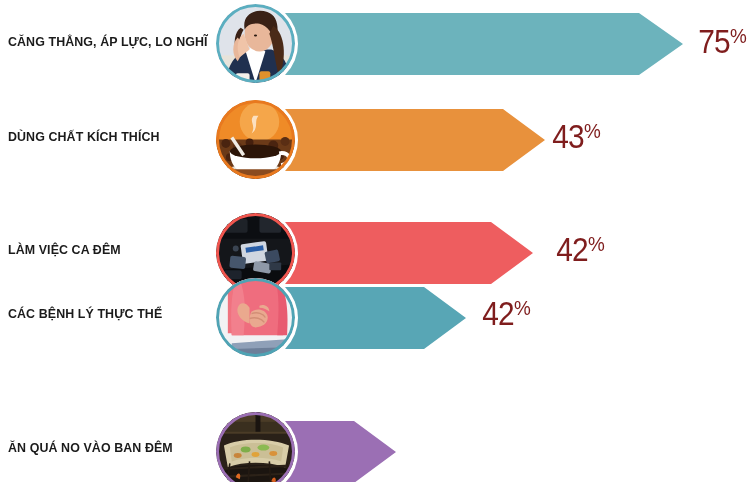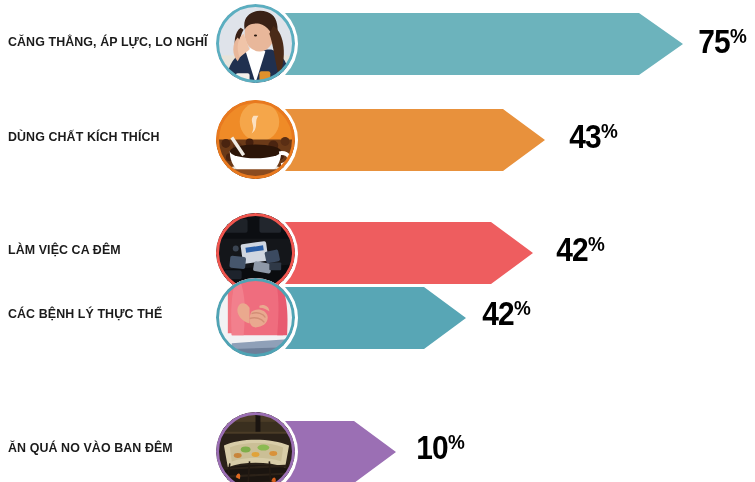--- a/index.html
+++ b/index.html
@@ -82,22 +82,22 @@
   
   .bar {
     position: absolute;
     z-index: 1;
   }
   .bar svg { display: block; width: 100%; height: 100%; }
 
   
   .pct {
     position: absolute;
-    color: #000000;
-    font-weight: bold;
+    color: #7f1d1d;
+    font-weight: normal;
     font-family: "Liberation Sans", sans-serif;
     white-space: nowrap;
     line-height: 1;
     z-index: 5;
   }
   .pct .num {
     font-size: 34px;
     letter-spacing: -1px;
     transform: scaleX(0.88);
     display: inline-block;
@@ -185,21 +185,21 @@
           <path d="M14 52 C14 48 66 48 66 52 C66 68 56 76 40 76 C24 76 14 68 14 52 Z" fill="#ffffff"></path>
           <ellipse cx="40" cy="52" rx="26" ry="7" fill="#2c1508"></ellipse>
           <path d="M64 54 C76 52 78 64 66 66" fill="none" stroke="#ffffff" stroke-width="4"></path>
           <path d="M16 38 L28 56" stroke="#f0ece5" stroke-width="3.5"></path>
           <path d="M0 70 L80 70 L80 80 L0 80 Z" fill="#8a4b1f"></path>
         </svg>
       </div>
       <div class="ring" style="border:3px solid #E8791F;"></div>
     </div>
 
-    <div class="pct" style="left:565px;top:23px;">
+    <div class="pct" style="left:548px;top:23px;">
       <span class="num">43</span><span class="sym">%</span>
     </div>
   </div>
 
   <div class="row" style="top:209px;height:97px;">
     <div class="label" style="top:33px;">LÀM VIỆC CA ĐÊM</div>
 
     <div class="gap" style="left:212px;top:1px;width:86px;height:86px;"></div>
 
     <div class="bar" style="left:268px;top:13px;width:265px;height:62px;">
@@ -307,18 +307,15 @@
             <path d="M54 50 L56 80"></path>
             <path d="M72 52 L76 80"></path>
           </g>
           <path d="M20 66 C22 60 26 62 24 68 Z" fill="#e06a22"></path>
           <path d="M56 70 C58 64 62 66 60 72 Z" fill="#d95f1e"></path>
         </svg>
       </div>
       <div class="ring" style="border:3px solid #9B6FB4;"></div>
     </div>
 
-    <div class="pct" style="left:412px;top:22px;">
-      <span class="num">10</span><span class="sym">%</span>
-    </div>
   </div>
 
 </div>
 
 </body></html>

